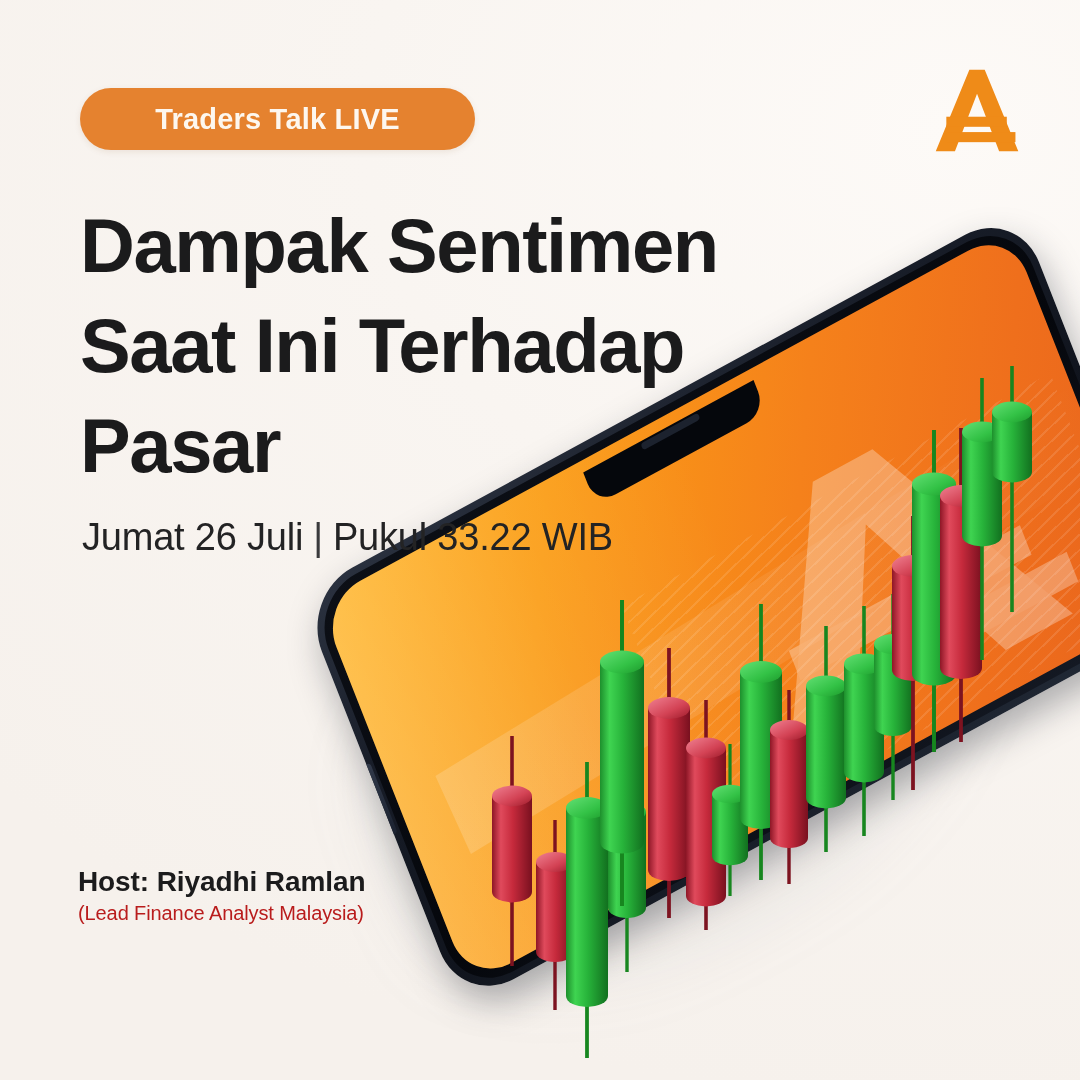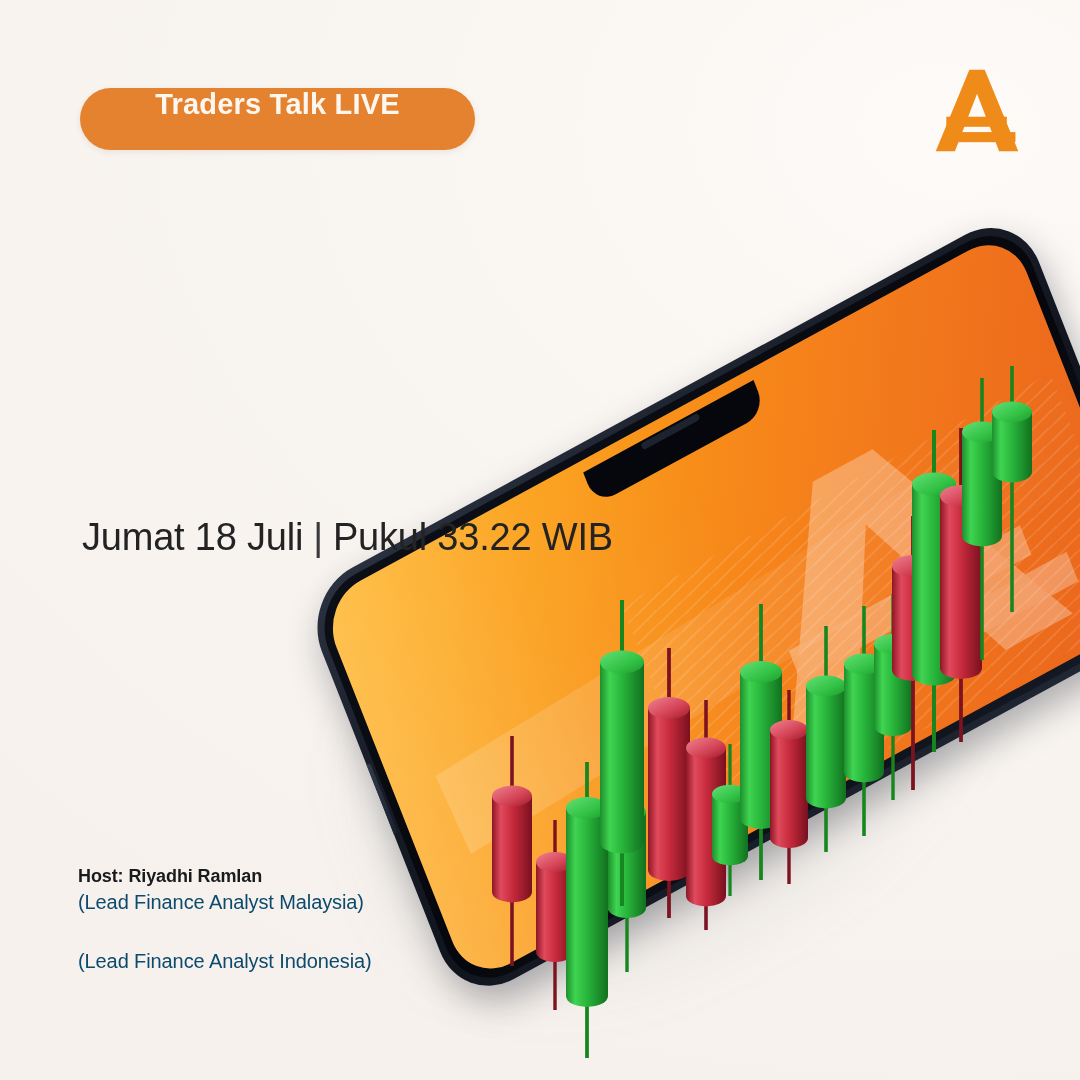--- a/index.html
+++ b/index.html
@@ -17,21 +17,21 @@
     background:
       radial-gradient(120% 90% at 88% 12%, #fdfaf7 0%, #f9f5f1 45%, #f6f1ec 100%);
   }
 
   
   .badge{
     position:absolute;left:80px;top:88px;
     height:62px;min-width:395px;
     background:#e5822f;
     border-radius:34px;
-    display:flex;align-items:flex-start;justify-content:center;
+    display:flex;align-items:center;justify-content:center;
     box-shadow:0 2px 6px rgba(120,70,20,.10);
   }
   .badge-label{
     color:#fdf7ef;
     font-size:29px;font-weight:bold;
     letter-spacing:.2px;
     white-space:nowrap;
     padding:0 34px;
   }
 
@@ -57,25 +57,25 @@
     font-size:38px;
     font-weight:normal;
     letter-spacing:-.2px;
     white-space:nowrap;
   }
   .dateline .sep{padding:0 10px;font-weight:300;color:#3a3a3c;}
 
   
   .credits{position:absolute;left:78px;top:866px;z-index:40;}
   .cred-name{
-    color:#1b1b1c;font-size:18px;font-weight:bold;
+    color:#1b1b1c;font-size:28px;font-weight:bold;
     letter-spacing:-.1px;white-space:nowrap;margin:0;
   }
   .cred-role{
-    color:#0c4a6e;font-size:20px;font-weight:normal;
+    color:#b91c1c;font-size:20px;font-weight:normal;
     letter-spacing:-.1px;white-space:nowrap;margin:4px 0 0 0;
   }
   .cred-gap{height:32px;}
 
   
   .art{position:absolute;left:0;top:0;width:1080px;height:1080px;}
 
   
   .phone-wrap{
     position:absolute;left:300px;top:596px;
@@ -313,25 +313,29 @@
   <div class="badge">
     <span class="badge-label">Traders Talk LIVE</span>
   </div>
 
   <svg class="logo" viewBox="0 0 100 100">
     <path d="M41 8 L57 8 L92 93 L72 93 L49 33 L26 93 L6 93 Z" fill="#ef8b18"></path>
     <rect x="17" y="57" width="63" height="10.5" fill="#ef8b18"></rect>
     <rect x="17" y="73" width="72" height="10.5" fill="#ef8b18"></rect>
   </svg>
 
+  <div class="headline">
+    <div>Dampak Sentimen</div>
+    <div>Saat Ini Terhadap</div>
+    <div>Pasar</div>
+  </div>
 
   <div class="dateline">
-    <span>Jumat 18 Juli</span><span class="sep">|</span><span>Pukul 33.22 WIB</span>
+    <span>Jumat 26 Juli</span><span class="sep">|</span><span>Pukul 33.22 WIB</span>
   </div>
 
   <div class="credits">
     <p class="cred-name">Host: Riyadhi Ramlan</p>
     <p class="cred-role">(Lead Finance Analyst Malaysia)</p>
     <div class="cred-gap"></div>
-    <p class="cred-role">(Lead Finance Analyst Indonesia)</p>
   </div>
 
 </div>
 
 </body></html>

